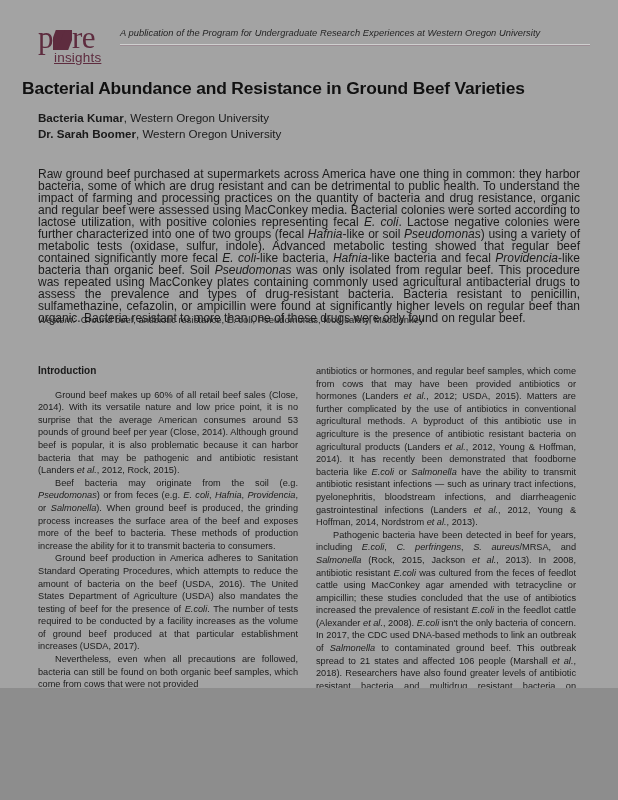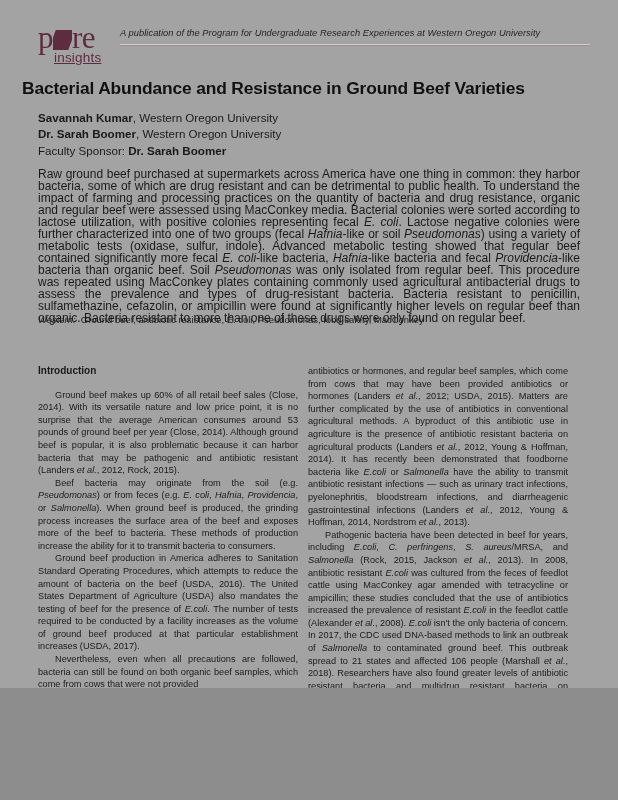--- a/index.html
+++ b/index.html
@@ -145,21 +145,21 @@
   }
 
   
   .columns {
     position: absolute;
     left: 38px;
     top: 365px;
     width: 542px;
     height: 355px;
     display: flex;
-    gap: 10px;
+    gap: 18px;
   }
   .col {
     width: 260px;
     font-size: 9.2px;
     line-height: 12.6px;
     text-align: justify;
     color: #1a1a1a;
   }
   .col h2 {
     margin: 0 0 11px 0;
@@ -215,23 +215,22 @@
       <div class="logo-word"><span>p</span><span class="u-glyph"><i class="b1"></i><i class="b2"></i></span><span>re</span></div>
       <div class="logo-sub">insights</div>
     </div>
     <div class="masthead-tag">A publication of the Program for Undergraduate Research Experiences at Western Oregon University</div>
     <div class="masthead-rule"></div>
   </div>
 
   <div class="doc-title">Bacterial Abundance and Resistance in Ground Beef Varieties</div>
 
   <div class="authors">
-    <div><span class="nm">Savannah Kumar</span><span>, Western Oregon University</span></div>
+    <div><span class="nm">Bacteria Kumar</span><span>, Western Oregon University</span></div>
     <div><span class="nm">Dr. Sarah Boomer</span><span>, Western Oregon University</span></div>
-    <div><span>Faculty Sponsor: </span><span class="nm">Dr. Sarah Boomer</span></div>
   </div>
 
   <div class="abstract">Raw ground beef purchased at supermarkets across America have one thing in common: they harbor bacteria, some of which are drug resistant and can be detrimental to public health. To understand the impact of farming and processing practices on the quantity of bacteria and drug resistance, organic and regular beef were assessed using MacConkey media. Bacterial colonies were sorted according to lactose utilization, with positive colonies representing fecal <em>E. coli</em>. Lactose negative colonies were further characterized into one of two groups (fecal <em>Hafnia</em>-like or soil <em>Pseudomonas</em>) using a variety of metabolic tests (oxidase, sulfur, indole). Advanced metabolic testing showed that regular beef contained significantly more fecal <em>E. coli</em>-like bacteria, <em>Hafnia</em>-like bacteria and fecal <em>Providencia</em>-like bacteria than organic beef. Soil <em>Pseudomonas</em> was only isolated from regular beef. This procedure was repeated using MacConkey plates containing commonly used agricultural antibacterial drugs to assess the prevalence and types of drug-resistant bacteria. Bacteria resistant to penicillin, sulfamethazine, cefazolin, or ampicillin were found at significantly higher levels on regular beef than organic. Bacteria resistant to more than one of these drugs were only found on regular beef.</div>
 
   <div class="keywords"><em>Western:</em>&nbsp; <span>Ground beef, antibiotic resistance, E. coli, Pseudomonas, food safety, MacConkey</span></div>
 
   <div class="columns">
     <div class="col">
       <h2>Introduction</h2>
       <p>Ground beef makes up 60% of all retail beef sales (Close, 2014). With its versatile nature and low price point, it is no surprise that the average American consumes around 53 pounds of ground beef per year (Close, 2014). Although ground beef is popular, it is also problematic because it can harbor bacteria that may be pathogenic and antibiotic resistant (Landers <em>et al.</em>, 2012, Rock, 2015).</p>

